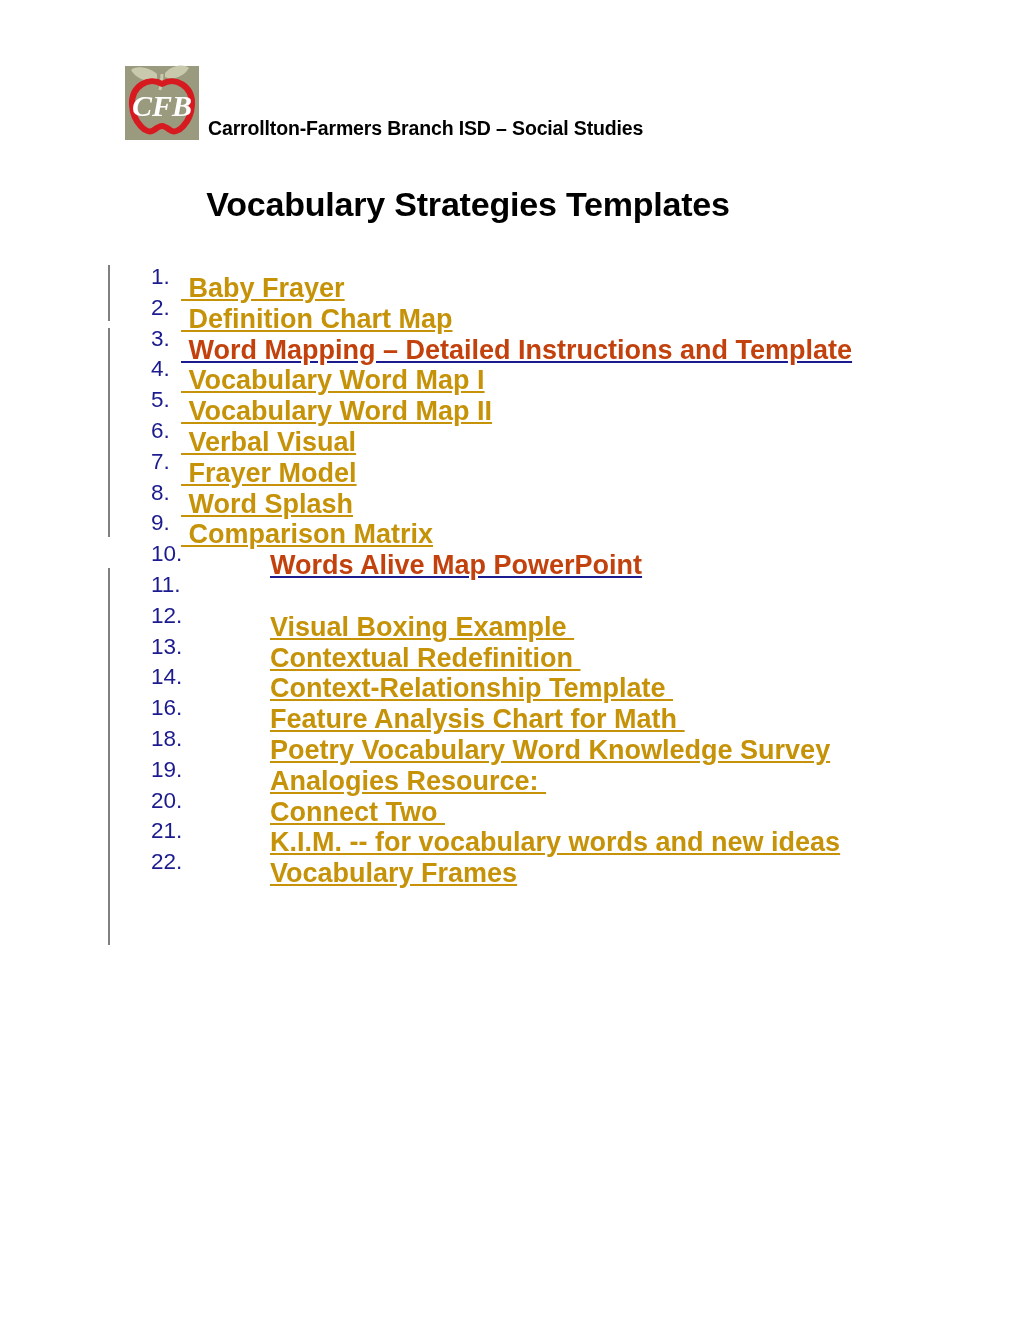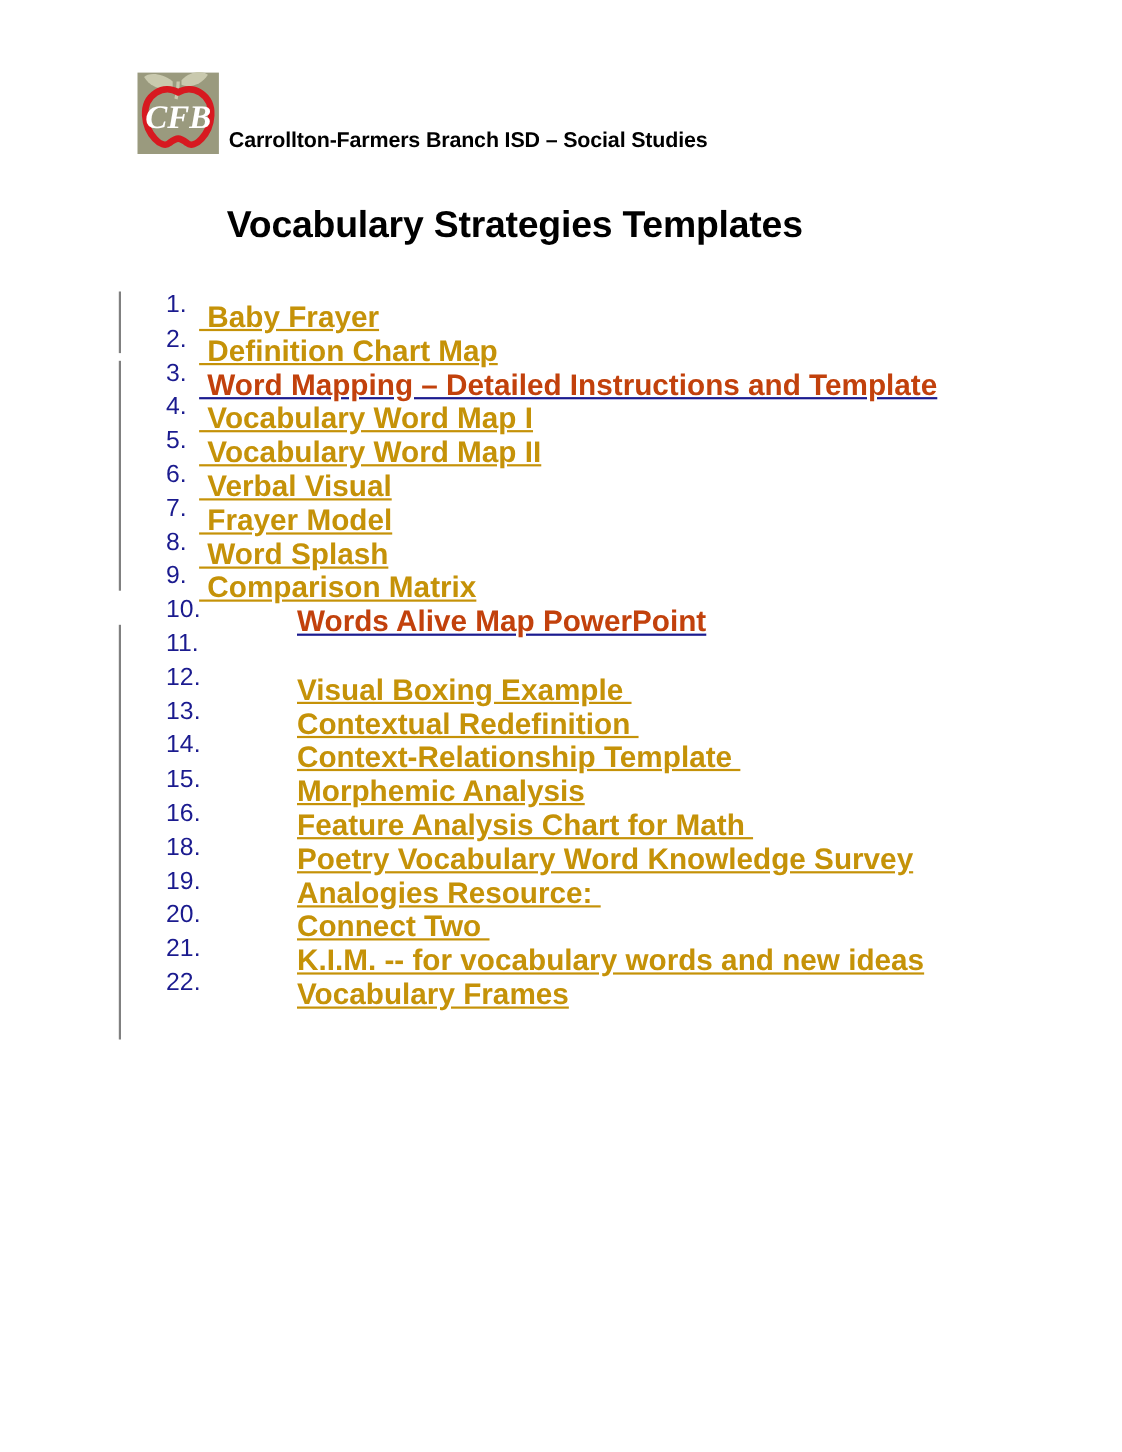--- a/index.html
+++ b/index.html
@@ -209,24 +209,20 @@
         </li>
         <li class="toc-item wide">
           <span class="item-num">13.</span>
           <a class="item-link c-gold" href="#">Contextual Redefinition </a>
         </li>
         <li class="toc-item wide">
           <span class="item-num">14.</span>
           <a class="item-link c-gold" href="#">Context-Relationship Template </a>
         </li>
         <li class="toc-item wide">
-          <span class="item-num">15.</span>
-          <a class="item-link c-gold" href="#">Morphemic Analysis</a>
-        </li>
-        <li class="toc-item wide">
           <span class="item-num">16.</span>
           <a class="item-link c-gold" href="#">Feature Analysis Chart for Math </a>
         </li>
         <li class="toc-item wide">
           <span class="item-num">18.</span>
           <a class="item-link c-gold" href="#">Poetry Vocabulary Word Knowledge Survey</a>
         </li>
         <li class="toc-item wide">
           <span class="item-num">19.</span>
           <a class="item-link c-gold" href="#">Analogies Resource: </a>

